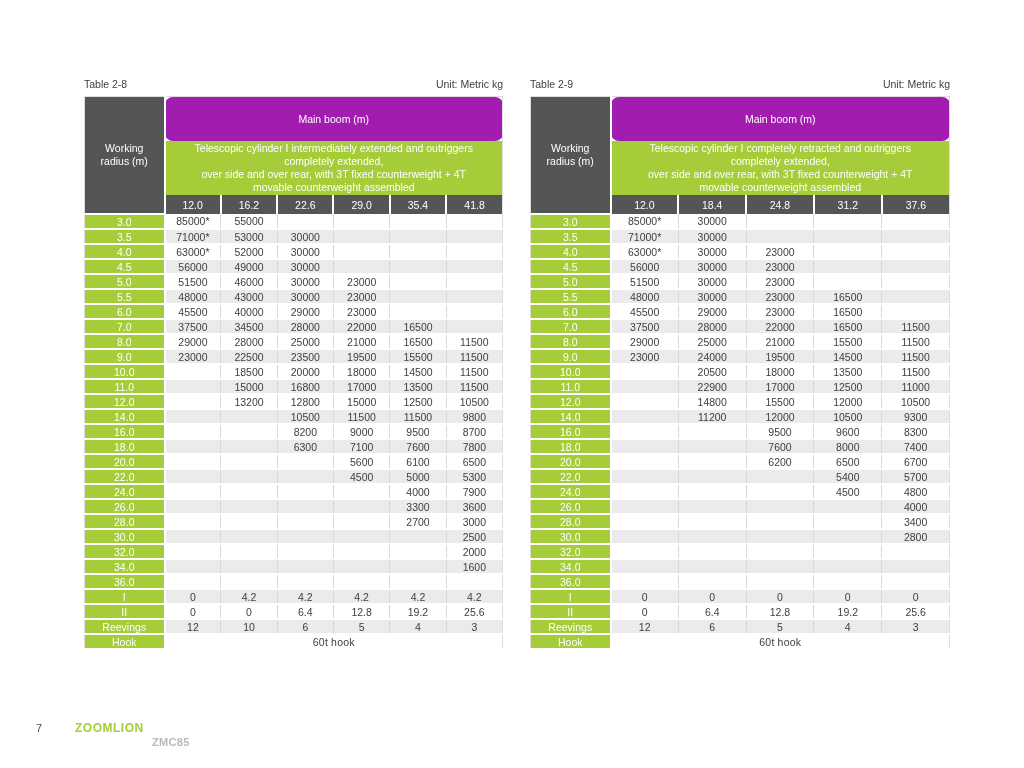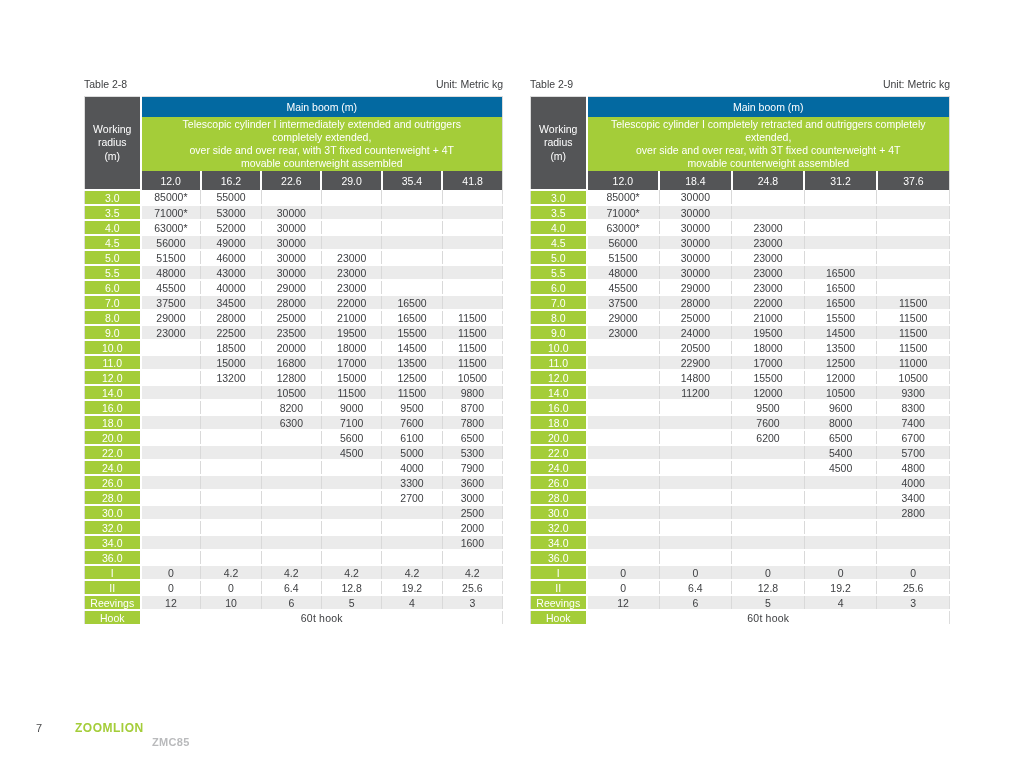--- a/index.html
+++ b/index.html
@@ -30,30 +30,31 @@
   }
   table.grid th, table.grid td {
     font-family:"Liberation Sans", sans-serif;
     font-weight:normal;
     font-size:10.5px;
     text-align:center;
     vertical-align:middle;
     overflow:hidden;
   }
   th.corner {
-    width:56px;
+    width:80px;
     background:#545557; color:#ffffff;
     border-right:2px solid #ffffff;
     border-bottom:2px solid #ffffff;
     padding:2px 6px;
     line-height:1.3;
   }
   th.mainboom {
-    background:#0369a1; color:#ffffff;
-    height:20px;
+    background:#a21caf; color:#ffffff;
+    height:44px;
+    border-radius:8px;
   }
   td.band {
     background:#a4cd39; color:#ffffff;
     height:38px; font-size:9.5px; line-height:1.26;
     padding:1px 20px;
   }
   td.band .bl { display:block; }
   th.boomlen {
     background:#545557; color:#ffffff;
     height:19px;

